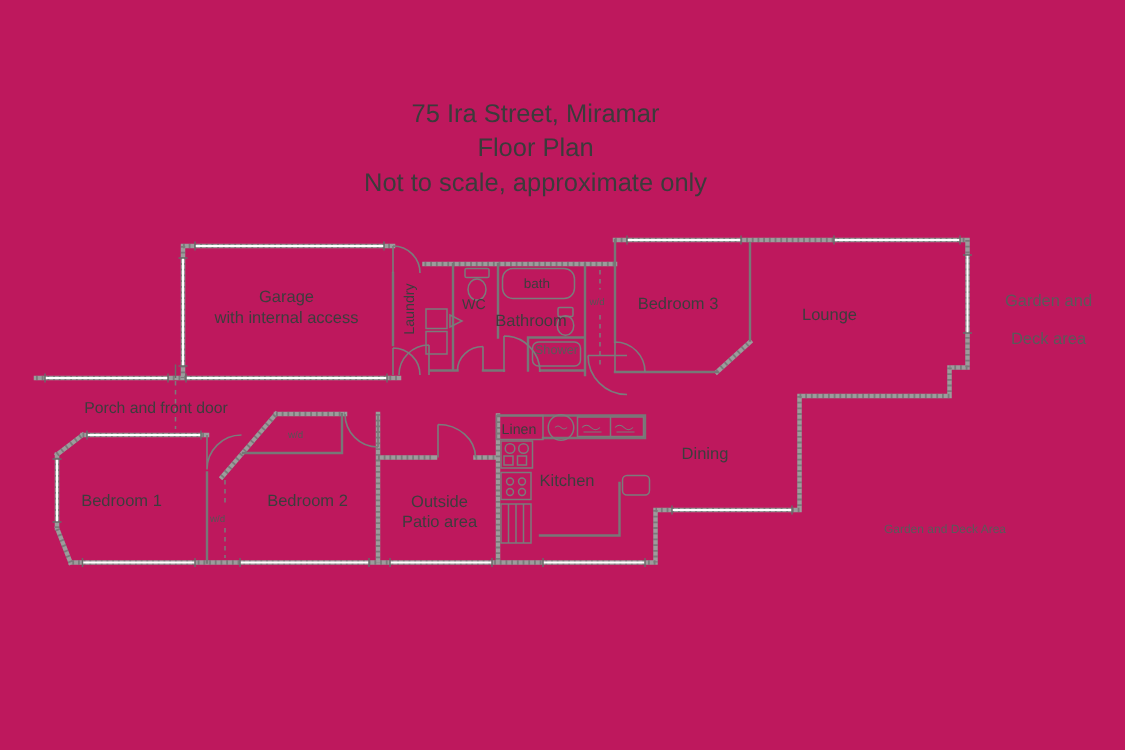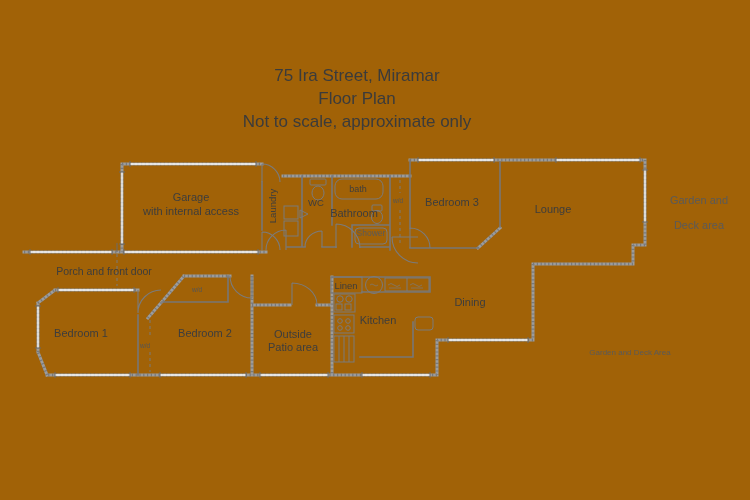--- a/index.html
+++ b/index.html
@@ -1,16 +1,16 @@
 <!DOCTYPE html>
 <html><head>
 <meta charset="utf-8">
 <style>
   html,body{margin:0;padding:0;background:#ffffff;}
-  .page{position:relative;width:750px;height:500px;background:#a16207;overflow:hidden;
+  .page{position:relative;width:750px;height:500px;background:#be185d;overflow:hidden;
         font-family:"Liberation Sans", sans-serif;}
   svg{position:absolute;left:0;top:0;}
   text{fill:#3d3d3d;font-family:"Liberation Sans", sans-serif;}
   .title{font-size:17px;fill:#3b3b3b;}
   .room{font-size:11px;}
   .small{font-size:9.5px;}
   .tiny{font-size:6.5px;fill:#555;}
   .muted{fill:#5a5a5a;}
   .wall-ext{stroke:#9c9c9c;stroke-width:3;fill:none;stroke-linecap:square;}
   .wall-hatch{stroke:#5f5f5f;stroke-width:3;fill:none;stroke-dasharray:1.2,2.6;opacity:.55;stroke-linecap:butt;}

